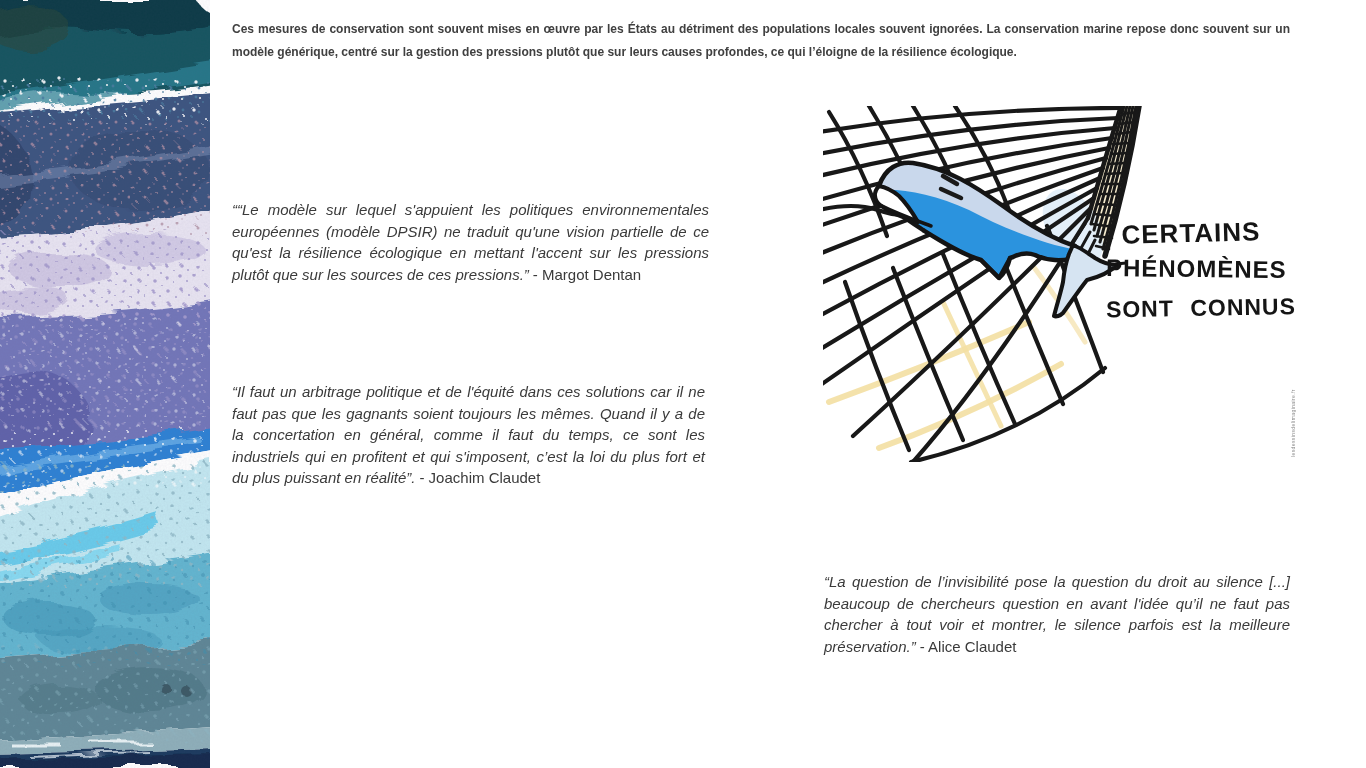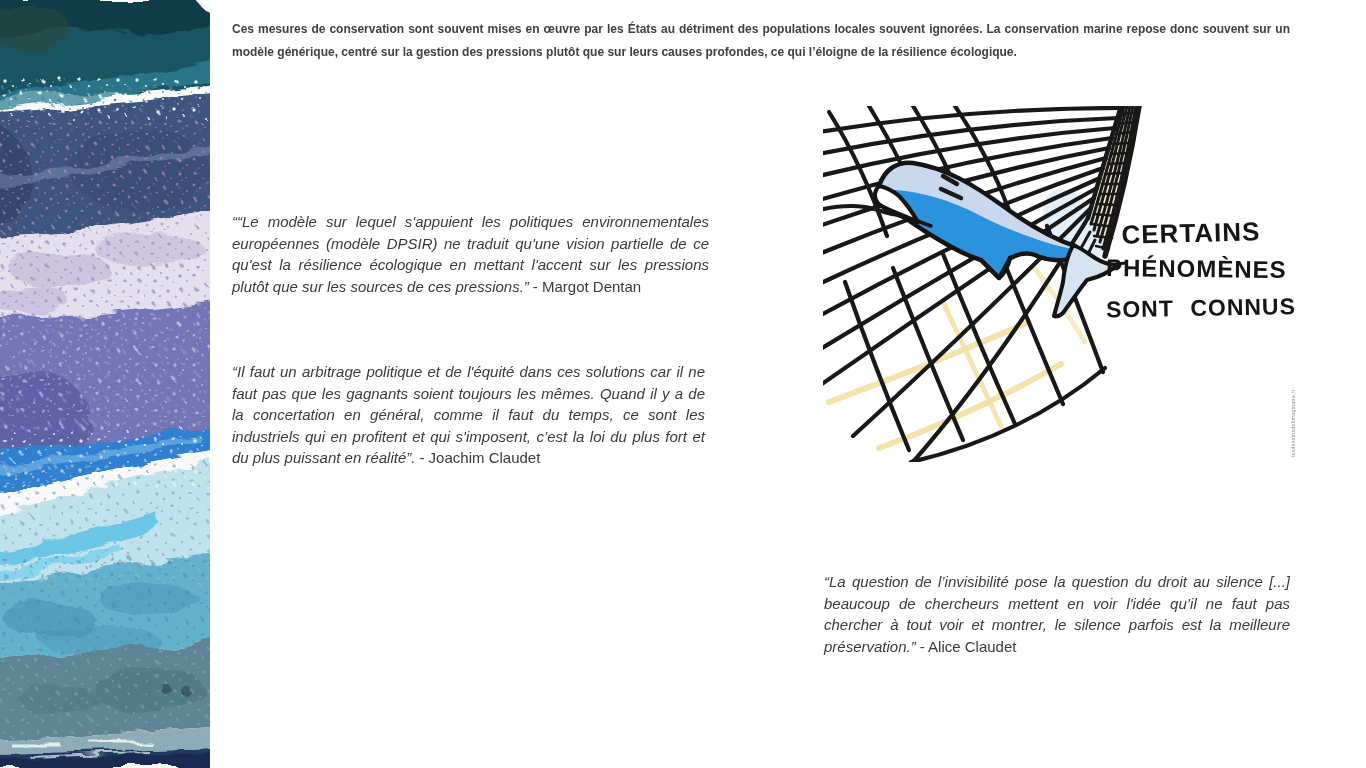--- a/index.html
+++ b/index.html
@@ -9,22 +9,22 @@
   }
   .watercolor-band{position:absolute;left:0;top:0;width:210px;height:768px;overflow:hidden;}
   .watercolor-band svg{display:block;}
   .header-text{
     position:absolute;left:232px;top:6px;width:1058px;
     font-size:12px;font-weight:700;line-height:23px;color:#404040;text-align:justify;
   }
   .quote{position:absolute;font-size:15px;line-height:21.5px;color:#3a3a3a;text-align:justify;}
   .quote .qtext{font-style:italic;}
   .quote .qauthor{font-style:normal;margin-left:4px;}
-  #quote-1{left:232px;top:196px;width:477px;}
-  #quote-2{left:232px;top:346px;width:473px;}
+  #quote-1{left:232px;top:184px;width:477px;}
+  #quote-2{left:232px;top:366px;width:473px;}
   #quote-3{left:824px;top:556px;width:466px;}
   .illustration{position:absolute;left:823px;top:106px;width:322px;height:356px;}
   .caption{
     position:absolute;left:1106px;top:216px;width:170px;text-align:center;
     color:#151515;font-weight:700;white-space:nowrap;
   }
   .cap-line{display:block;letter-spacing:1px;line-height:35px;transform-origin:50% 50%;}
   .cap-1{font-size:26px;transform:rotate(-1.5deg);}
   .cap-2{font-size:24px;transform:rotate(0.6deg);}
   .cap-3{font-size:23px;transform:rotate(-1deg);word-spacing:9px;margin-top:5px;}
@@ -141,21 +141,21 @@
 
 <p class="quote" id="quote-1">
   <span class="qtext">““Le modèle sur lequel s'appuient les politiques environnementales européennes (modèle DPSIR) ne traduit qu'une vision partielle de ce qu'est la résilience écologique en mettant l'accent sur les pressions plutôt que sur les sources de ces pressions.”</span><span class="qauthor">- Margot Dentan</span>
 </p>
 
 <p class="quote" id="quote-2">
   <span class="qtext">“Il faut un arbitrage politique et de l'équité dans ces solutions car il ne faut pas que les gagnants soient toujours les mêmes. Quand il y a de la concertation en général, comme il faut du temps, ce sont les industriels qui en profitent et qui s'imposent, c’est la loi du plus fort et du plus puissant en réalité”.</span><span class="qauthor">- Joachim Claudet</span>
 </p>
 
 <p class="quote" id="quote-3">
-  <span class="qtext">“La question de l’invisibilité pose la question du droit au silence [...] beaucoup de chercheurs mettent en voir l'idée qu’il ne faut pas chercher à tout voir et montrer, le silence parfois est la meilleure préservation.”</span><span class="qauthor">- Alice Claudet</span>
+  <span class="qtext">“La question de l’invisibilité pose la question du droit au silence [...] beaucoup de chercheurs question en avant l'idée qu’il ne faut pas chercher à tout voir et montrer, le silence parfois est la meilleure préservation.”</span><span class="qauthor">- Alice Claudet</span>
 </p>
 
 <div class="illustration">
   <svg width="322" height="356" viewBox="0 0 322 356">
     <g fill="none" stroke-linecap="round" stroke-linejoin="round">
 
       <path d="M298,0 L316,0 Q303,80 282,150 Q272,128 265,112 Q280,60 298,0 Z" fill="#f6ecce" stroke="none"></path>
       <ellipse cx="250" cy="122" rx="26" ry="42" fill="#dcebf7" opacity="0.8" transform="rotate(-28 250 122)" stroke="none"></ellipse>
       <path d="M6,296 Q110,258 206,216" stroke="#f3dfa2" stroke-width="6" opacity="0.9"></path>
       <path d="M56,342 Q150,308 238,258" stroke="#f3dfa2" stroke-width="6" opacity="0.9"></path>

